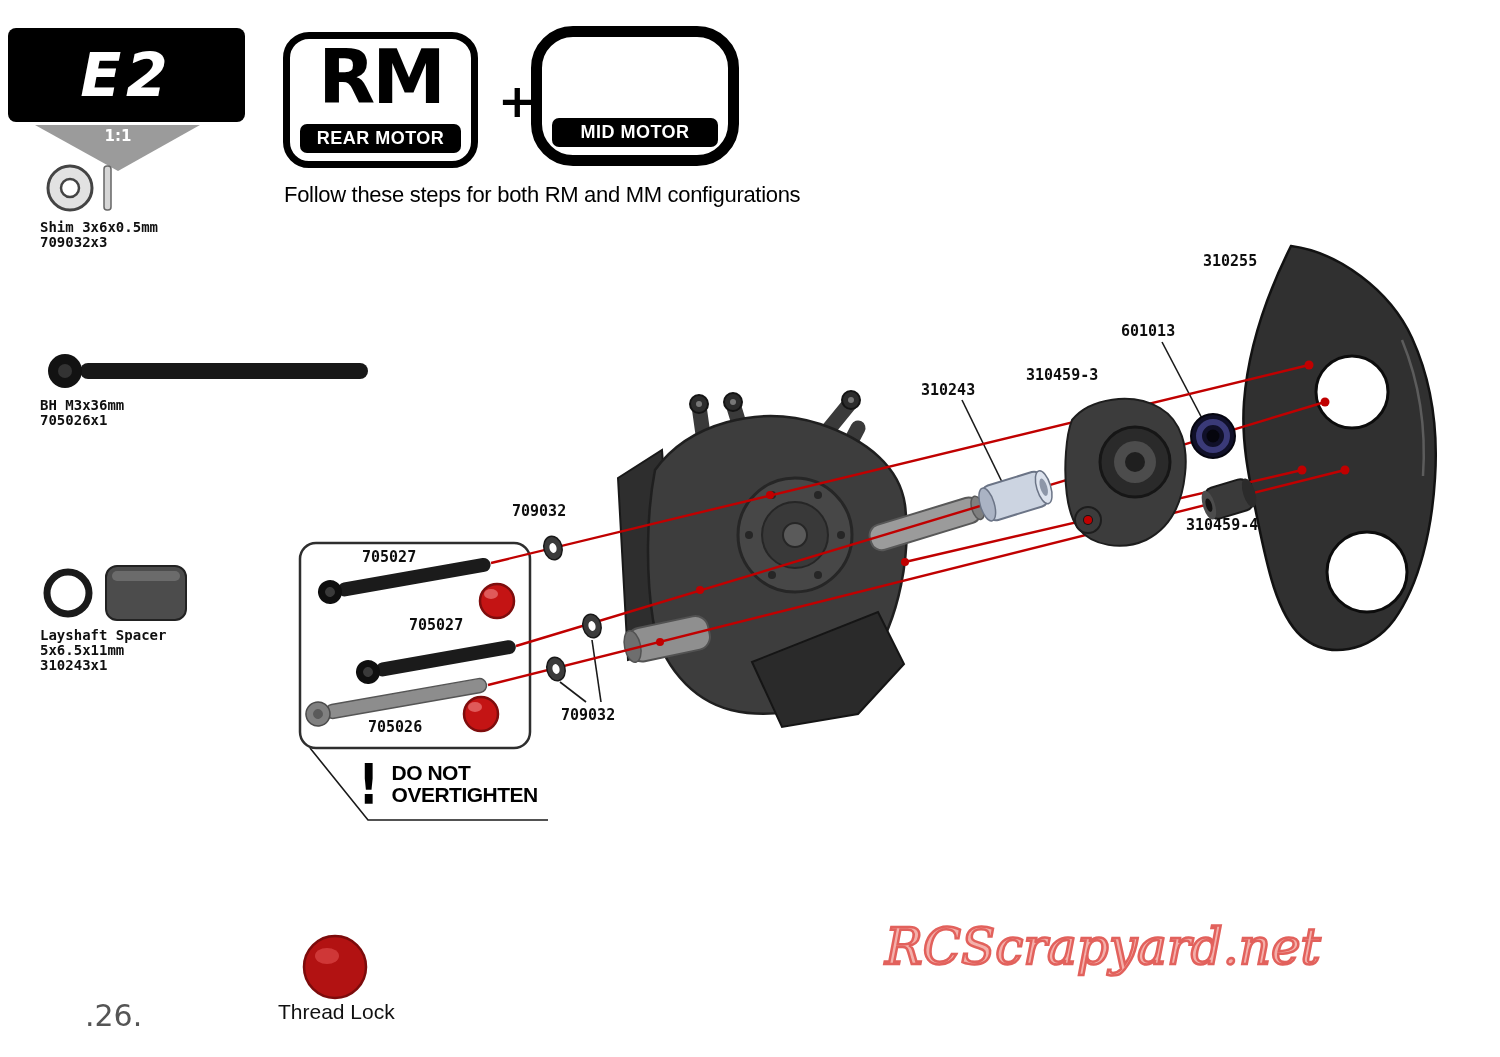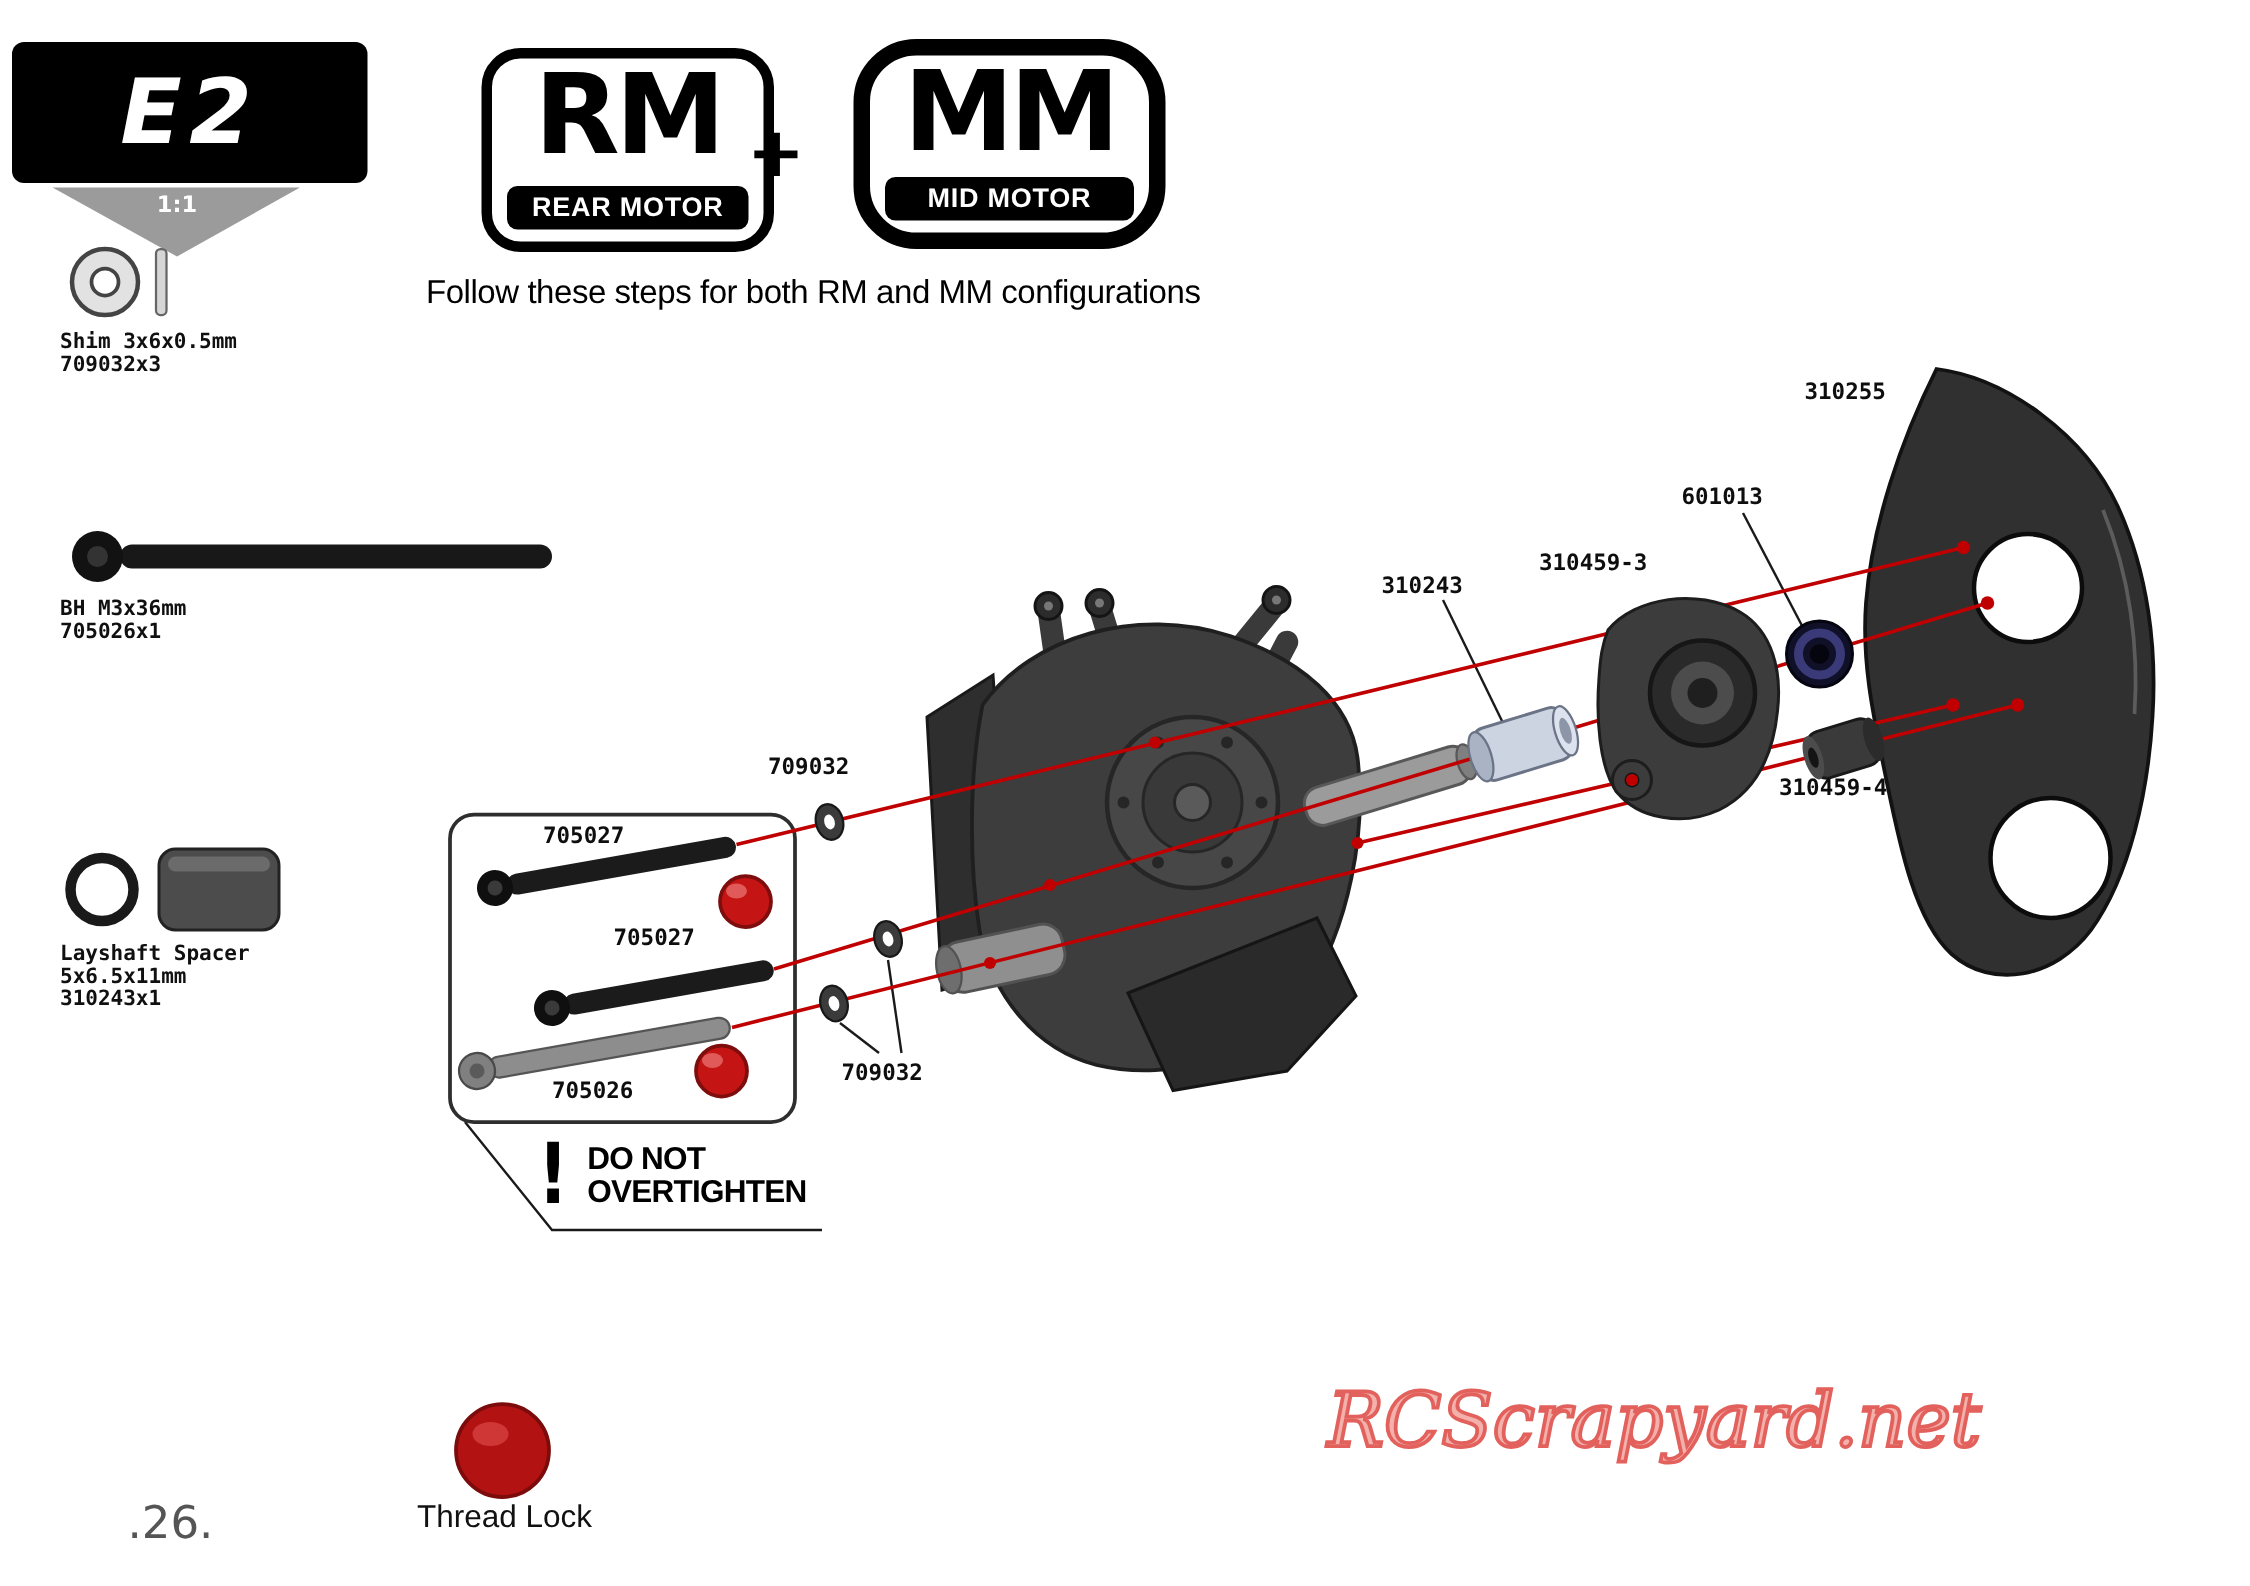--- a/index.html
+++ b/index.html
@@ -13,21 +13,21 @@
         color:#fff;font-family:"DejaVu Sans",sans-serif;font-weight:bold;font-style:italic;
         font-size:60px;letter-spacing:5px;}
 
   
   .part{position:absolute;}
   .part-text{font-family:"DejaVu Sans Mono",monospace;font-weight:bold;font-size:14px;
         line-height:15px;color:#101010;white-space:nowrap;}
 
   
   .logo-box{position:absolute;background:#fff;box-sizing:border-box;display:flex;flex-direction:column;
-        align-items:center;margin-left:38px;}
+        align-items:center;}
   .logo-rm{left:283px;top:32px;width:195px;height:136px;border:7px solid #000;border-radius:26px;}
   .logo-mm{left:531px;top:26px;width:208px;height:140px;border:11px solid #000;border-radius:42px;}
   .logo-abbr{font-family:"DejaVu Sans",sans-serif;font-weight:bold;font-size:74px;line-height:0.98;
         letter-spacing:-3px;margin-top:2px;color:#000;}
   .logo-bar{position:absolute;left:10px;right:10px;bottom:8px;height:29px;background:#000;color:#fff;
         border-radius:7px;display:flex;align-items:center;justify-content:center;
         font-weight:bold;font-size:18px;letter-spacing:0.5px;white-space:nowrap;}
   .plus-sign{position:absolute;left:498px;top:74px;font-family:"DejaVu Sans",sans-serif;
         font-weight:bold;font-size:46px;color:#000;}
   .instruction{position:absolute;left:284px;top:182px;font-weight:normal;font-size:22px;
@@ -96,21 +96,20 @@
     <div class="part-text">5x6.5x11mm</div>
     <div class="part-text">310243x1</div>
   </div>
 
   <div class="logo-box logo-rm">
     <div class="logo-abbr">RM</div>
     <div class="logo-bar">REAR MOTOR</div>
   </div>
   <div class="plus-sign">+</div>
   <div class="logo-box logo-mm">
-    <div class="logo-abbr">MM</div>
     <div class="logo-bar">MID MOTOR</div>
   </div>
   <div class="instruction">Follow these steps for both RM and MM configurations</div>
 
   <svg class="abs" style="left:0;top:0;" width="1500" height="1057" viewBox="0 0 1500 1057">
 
     <g stroke="#1a1a1a" stroke-width="1.6" fill="none">
       <line x1="962" y1="400" x2="1002" y2="482"></line>
       <line x1="1162" y1="342" x2="1206" y2="426"></line>
       <line x1="586" y1="702" x2="560" y2="682"></line>

